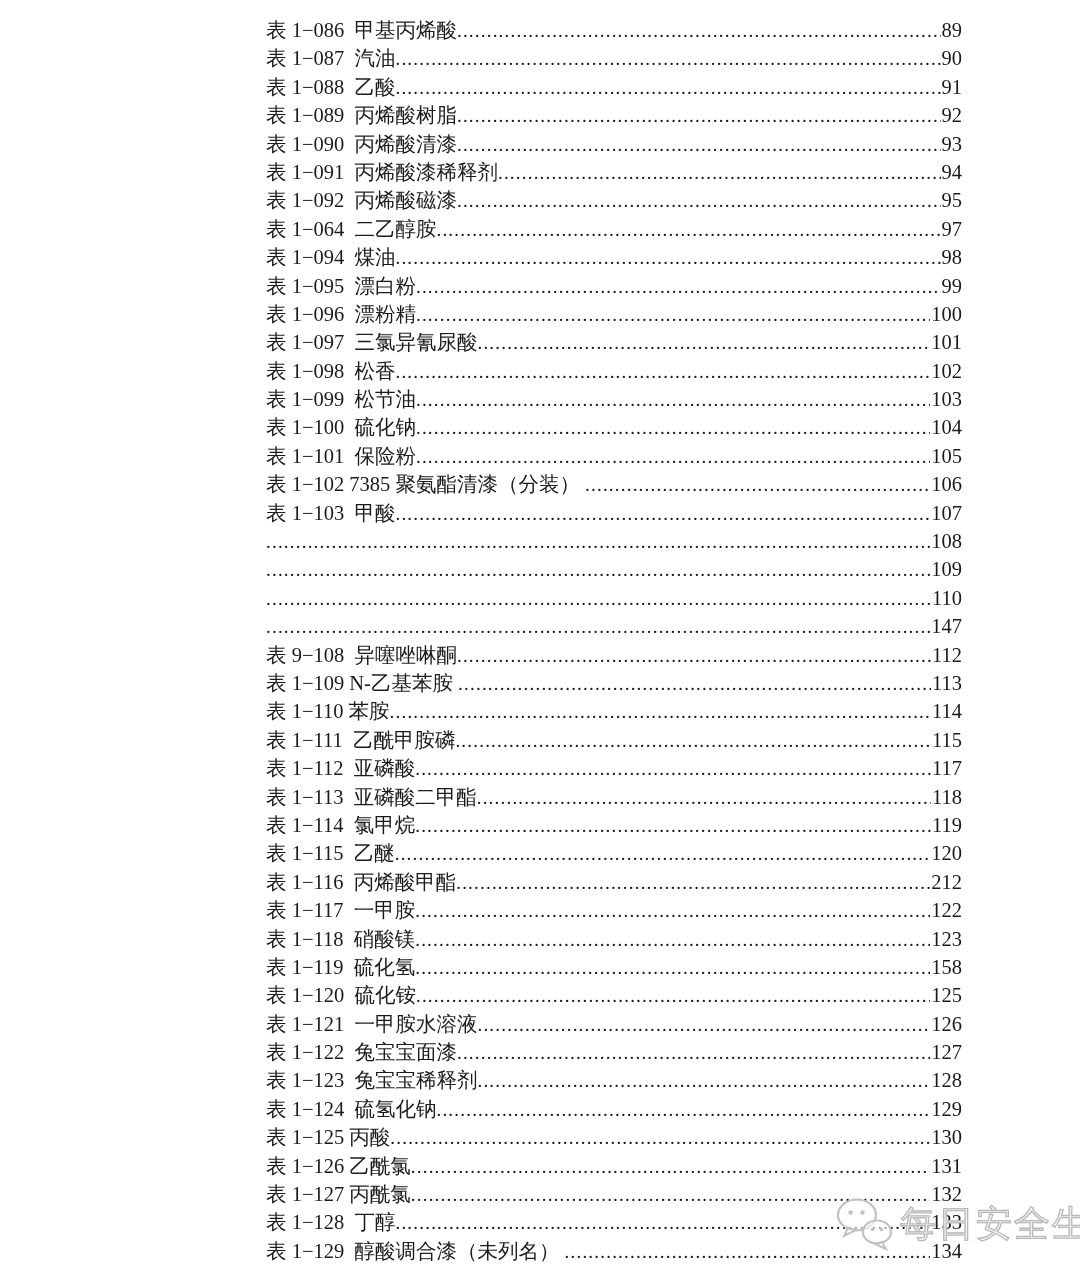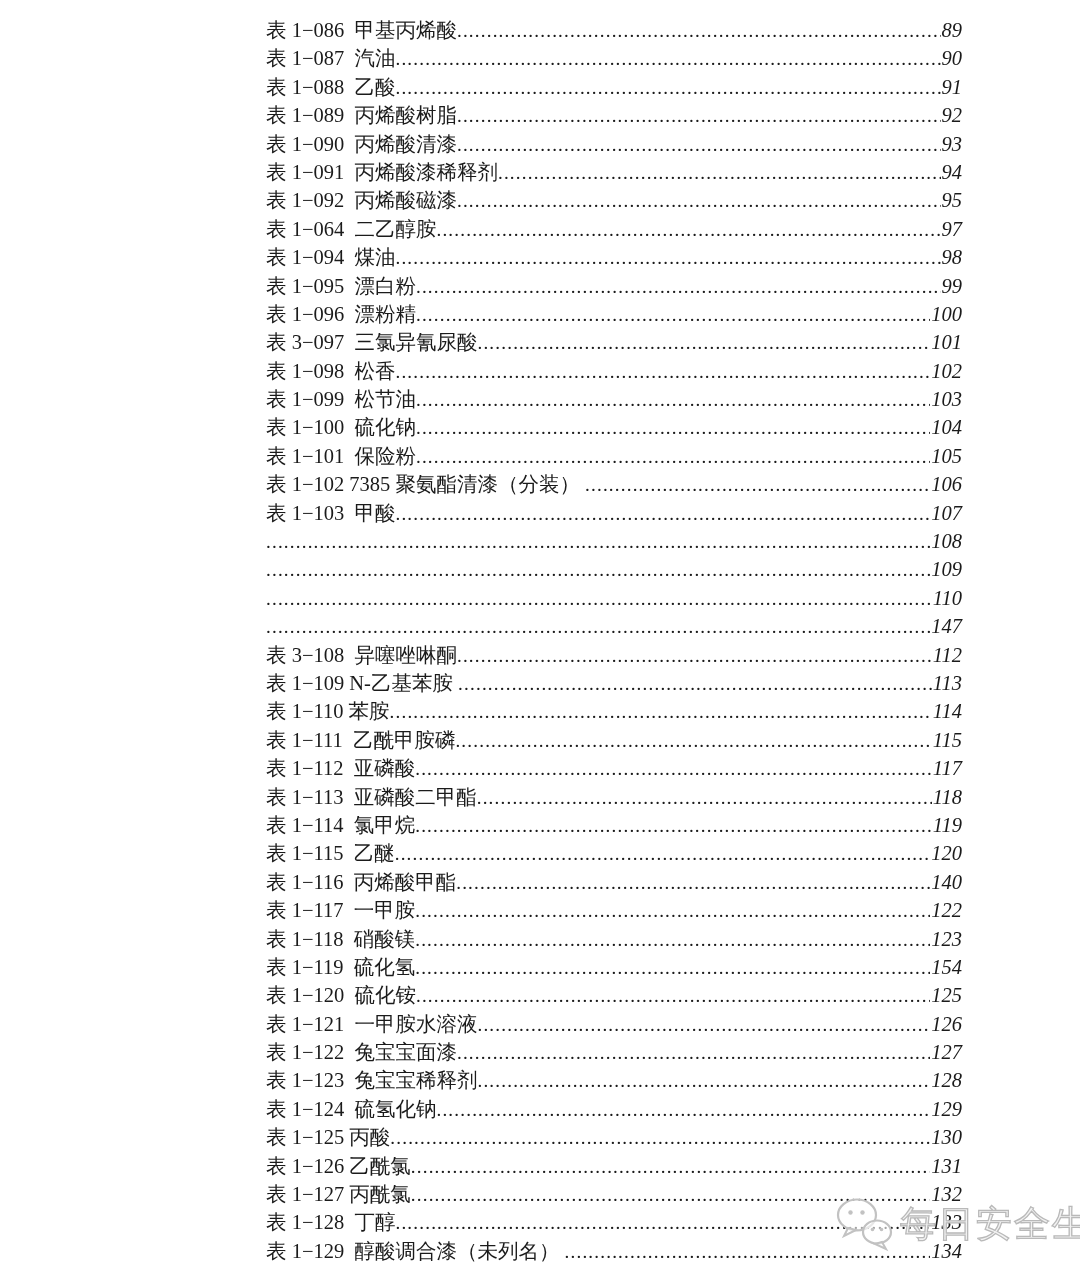--- a/index.html
+++ b/index.html
@@ -42,21 +42,20 @@
     flex: 1 1 auto;
     overflow: hidden;
     white-space: nowrap;
     font-size: 19px;
     letter-spacing: 1.2px;
     min-width: 0;
   }
   .row .pagenum {
     flex: 0 0 auto;
     padding-left: 1px;
-    font-style: italic;
   }
   .watermark {
     position: absolute;
     left: 834px;
     top: 1196px;
     display: flex;
     align-items: center;
     gap: 4px;
     pointer-events: none;
   }
@@ -135,21 +134,21 @@
       <span class="pagenum">99</span>
     </div>
 
     <div class="row">
       <span class="label">表 1−096  漂粉精</span>
       <span class="dots">................................................................................................................................................................................................................................................</span>
       <span class="pagenum">100</span>
     </div>
 
     <div class="row">
-      <span class="label">表 3−097  三氯异氰尿酸</span>
+      <span class="label">表 1−097  三氯异氰尿酸</span>
       <span class="dots">................................................................................................................................................................................................................................................</span>
       <span class="pagenum">101</span>
     </div>
 
     <div class="row">
       <span class="label">表 1−098  松香</span>
       <span class="dots">................................................................................................................................................................................................................................................</span>
       <span class="pagenum">102</span>
     </div>
 
@@ -197,21 +196,21 @@
       <span class="dots">................................................................................................................................................................................................................................................</span>
       <span class="pagenum">110</span>
     </div>
 
     <div class="row">
       <span class="dots">................................................................................................................................................................................................................................................</span>
       <span class="pagenum">147</span>
     </div>
 
     <div class="row">
-      <span class="label">表 3−108  异噻唑啉酮</span>
+      <span class="label">表 9−108  异噻唑啉酮</span>
       <span class="dots">................................................................................................................................................................................................................................................</span>
       <span class="pagenum">112</span>
     </div>
 
     <div class="row">
       <span class="label">表 1−109 N-乙基苯胺 </span>
       <span class="dots">................................................................................................................................................................................................................................................</span>
       <span class="pagenum">113</span>
     </div>
 
@@ -247,39 +246,39 @@
 
     <div class="row">
       <span class="label">表 1−115  乙醚</span>
       <span class="dots">................................................................................................................................................................................................................................................</span>
       <span class="pagenum">120</span>
     </div>
 
     <div class="row">
       <span class="label">表 1−116  丙烯酸甲酯</span>
       <span class="dots">................................................................................................................................................................................................................................................</span>
-      <span class="pagenum">140</span>
+      <span class="pagenum">212</span>
     </div>
 
     <div class="row">
       <span class="label">表 1−117  一甲胺</span>
       <span class="dots">................................................................................................................................................................................................................................................</span>
       <span class="pagenum">122</span>
     </div>
 
     <div class="row">
       <span class="label">表 1−118  硝酸镁</span>
       <span class="dots">................................................................................................................................................................................................................................................</span>
       <span class="pagenum">123</span>
     </div>
 
     <div class="row">
       <span class="label">表 1−119  硫化氢</span>
       <span class="dots">................................................................................................................................................................................................................................................</span>
-      <span class="pagenum">154</span>
+      <span class="pagenum">158</span>
     </div>
 
     <div class="row">
       <span class="label">表 1−120  硫化铵</span>
       <span class="dots">................................................................................................................................................................................................................................................</span>
       <span class="pagenum">125</span>
     </div>
 
     <div class="row">
       <span class="label">表 1−121  一甲胺水溶液</span>

